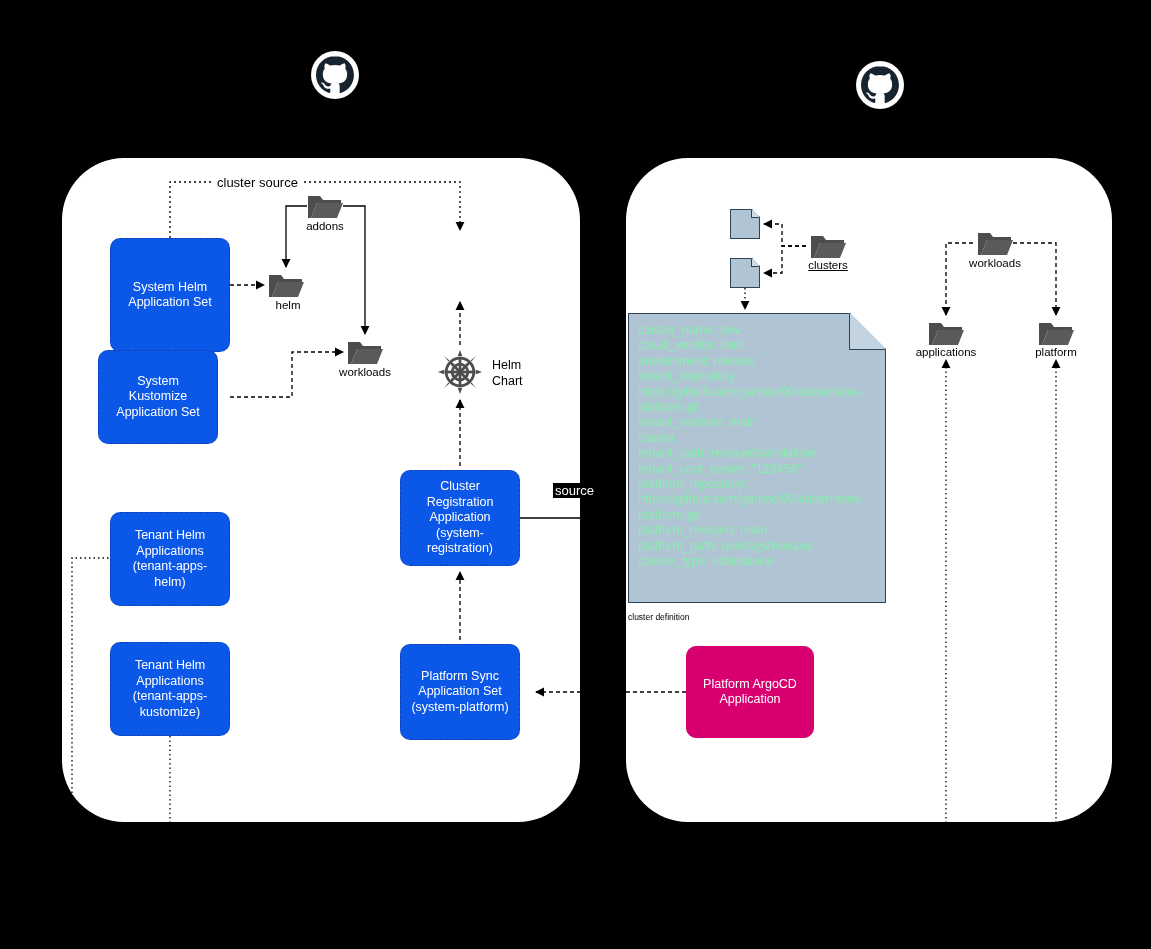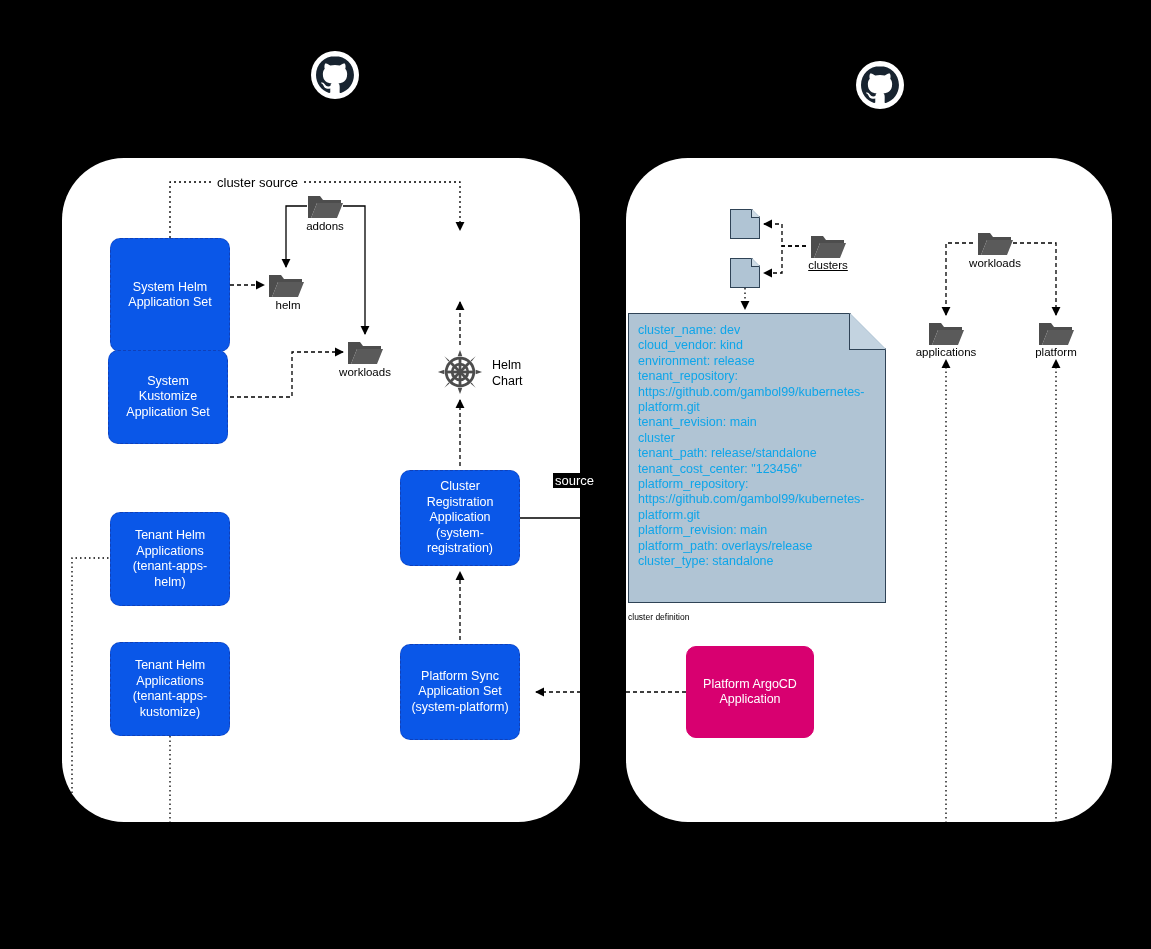--- a/index.html
+++ b/index.html
@@ -17,38 +17,38 @@
 
   
   .node{position:absolute;box-sizing:border-box;display:flex;align-items:center;
         justify-content:center;text-align:center;border-radius:10px;color:#fff;
         font-size:12.5px;line-height:15.5px;padding:4px 8px;}
   .node.blue{background:#0a57e8;border:1px dashed #1040b8;}
   .node.red{background:#a4022b;border:1px dashed #6d0019;}
   .node.pink{background:#d80070;border:1px solid #d80070;}
 
   #n-sys-helm{left:110px;top:238px;width:120px;height:114px;}
-  #n-sys-kust{left:108px;top:350px;width:120px;height:94px;}
+  #n-sys-kust{left:98px;top:350px;width:120px;height:94px;}
   #n-tenant-helm{left:110px;top:512px;width:120px;height:94px;}
   #n-tenant-kust{left:110px;top:642px;width:120px;height:94px;}
   #n-cluster-secret{left:396px;top:234px;width:128px;height:64px;}
   #n-cluster-reg{left:400px;top:470px;width:120px;height:96px;}
   #n-platform-sync{left:400px;top:644px;width:120px;height:96px;}
   #n-platform-argocd{left:686px;top:646px;width:128px;height:92px;}
 
   
   #note-cluster{position:absolute;left:628px;top:313px;width:258px;height:290px;}
   #note-cluster .body{position:absolute;inset:0;background:#b0c4d4;
       border:1px solid #2f4356;
       clip-path:polygon(0 0, calc(100% - 36px) 0, 100% 36px, 100% 100%, 0 100%);}
   #note-cluster .fold{position:absolute;right:0;top:0;width:36px;height:36px;
       background:#c3d3e0;border-left:1px solid #2f4356;border-bottom:1px solid #2f4356;
       clip-path:polygon(0 0, 100% 100%, 0 100%);}
   #note-cluster .txt{position:absolute;left:10px;top:10px;right:8px;
-      font-size:12.5px;line-height:15.4px;color:#0ea5e9;white-space:pre-wrap;}
+      font-size:12.5px;line-height:15.4px;color:#86efac;white-space:pre-wrap;}
   #note-cluster-caption{position:absolute;left:628px;top:612px;width:258px;
       text-align:left;font-size:8.5px;color:#000;}
 
   
   .docicon{position:absolute;width:30px;height:30px;}
   .docicon .b{position:absolute;inset:0;background:#b0c4d4;border:1px solid #2f4356;
       clip-path:polygon(0 0, calc(100% - 8px) 0, 100% 8px, 100% 100%, 0 100%);}
   .docicon .f{position:absolute;right:0;top:0;width:8px;height:8px;background:#cfdce6;
       border-left:1px solid #2f4356;border-bottom:1px solid #2f4356;
       clip-path:polygon(0 0,100% 100%,0 100%);}
@@ -74,21 +74,21 @@
       line-height:16px;color:#000;}
 
   
   .ghlogo{position:absolute;width:50px;height:50px;}
   #gh-left{left:310px;top:50px;}
   #gh-right{left:855px;top:60px;}
 
   
   .edgelabel{position:absolute;font-size:13px;color:#000;white-space:nowrap;}
   #lbl-cluster-source{left:214px;top:175px;background:#fff;padding:0 3px;}
-  #lbl-source{left:553px;top:473px;background:#000;color:#fff;padding:0 2px;}
+  #lbl-source{left:553px;top:483px;background:#000;color:#fff;padding:0 2px;}
 </style>
 </head>
 <body>
 
 <div class="stage">
 
   <div class="panel" id="panel-left"></div>
   <div class="panel" id="panel-right"></div>
 
   <svg class="layer">

